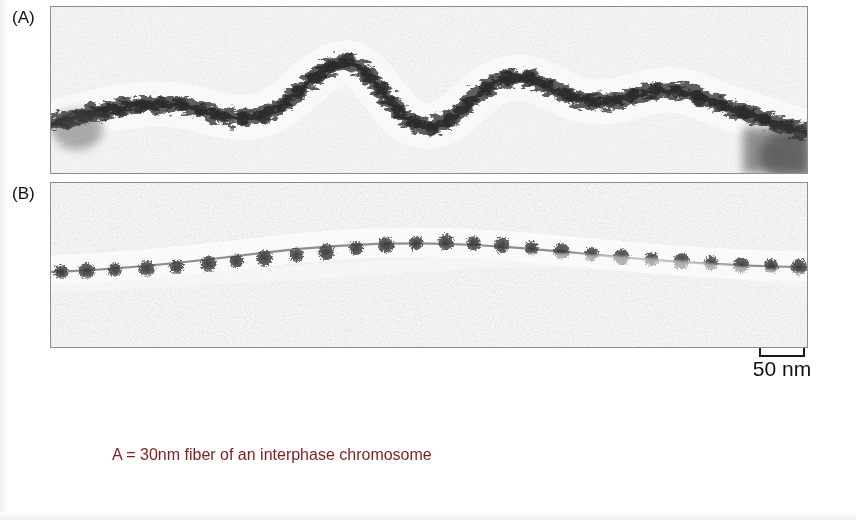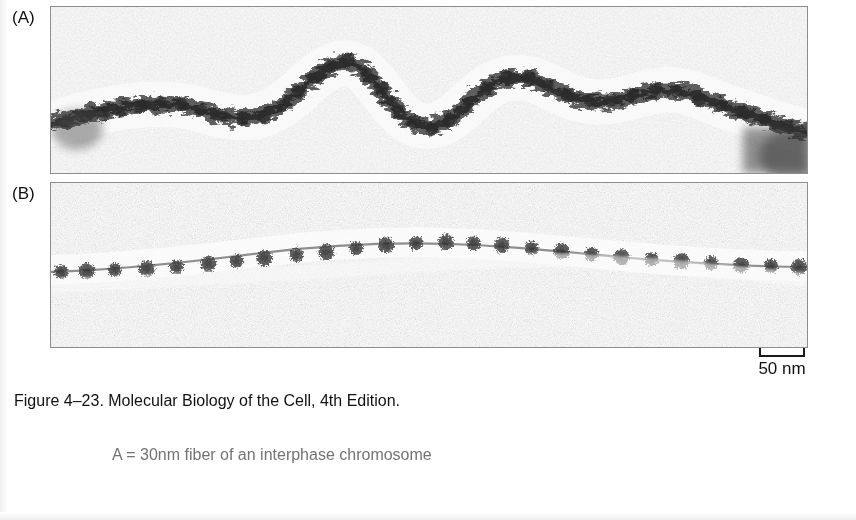--- a/index.html
+++ b/index.html
@@ -72,21 +72,21 @@
   .scale-bar-mark {
     width: 46px;
     height: 9px;
     margin: 0 auto 2px auto;
     border-left: 2px solid #1a1a1a;
     border-right: 2px solid #1a1a1a;
     border-bottom: 2px solid #1a1a1a;
     box-sizing: border-box;
   }
   .scale-bar-label {
-    font-size: 17px;
+    font-size: 21px;
     line-height: 20px;
     color: #111111;
     white-space: nowrap;
     text-align: center;
   }
 
   
   .figure-caption {
     position: absolute;
     left: 14px;
@@ -97,21 +97,21 @@
     white-space: nowrap;
   }
 
   
   .legend-block {
     position: absolute;
     left: 112px;
     top: 444px;
     font-size: 16px;
     line-height: 22px;
-    color: #737373;
+    color: #7f1d1d;
   }
   .legend-line { white-space: pre; }
 </style>
 </head>
 <body>
 
 <div class="left-edge-strip"></div>
 
 <div class="figure-root">
 
@@ -305,21 +305,20 @@
 
       <path d="M0,104 C120,100 260,90 420,80 C560,72 680,92 758,98" stroke="#fafafa" stroke-width="14" fill="none" opacity="0.55" filter="url(#softB)"></path>
     </svg>
   </div>
 
   <div class="scale-bar-group">
     <div class="scale-bar-mark"></div>
     <div class="scale-bar-label">50 nm</div>
   </div>
 
-  <div class="figure-caption">Figure 4–23. Molecular Biology of the Cell, 4th Edition.</div>
 
   <div class="legend-block">
     <div class="legend-line">A = 30nm fiber of an interphase chromosome</div>
   </div>
 
 </div>
 
 <div class="bottom-edge-strip"></div>
 
 </body></html>

